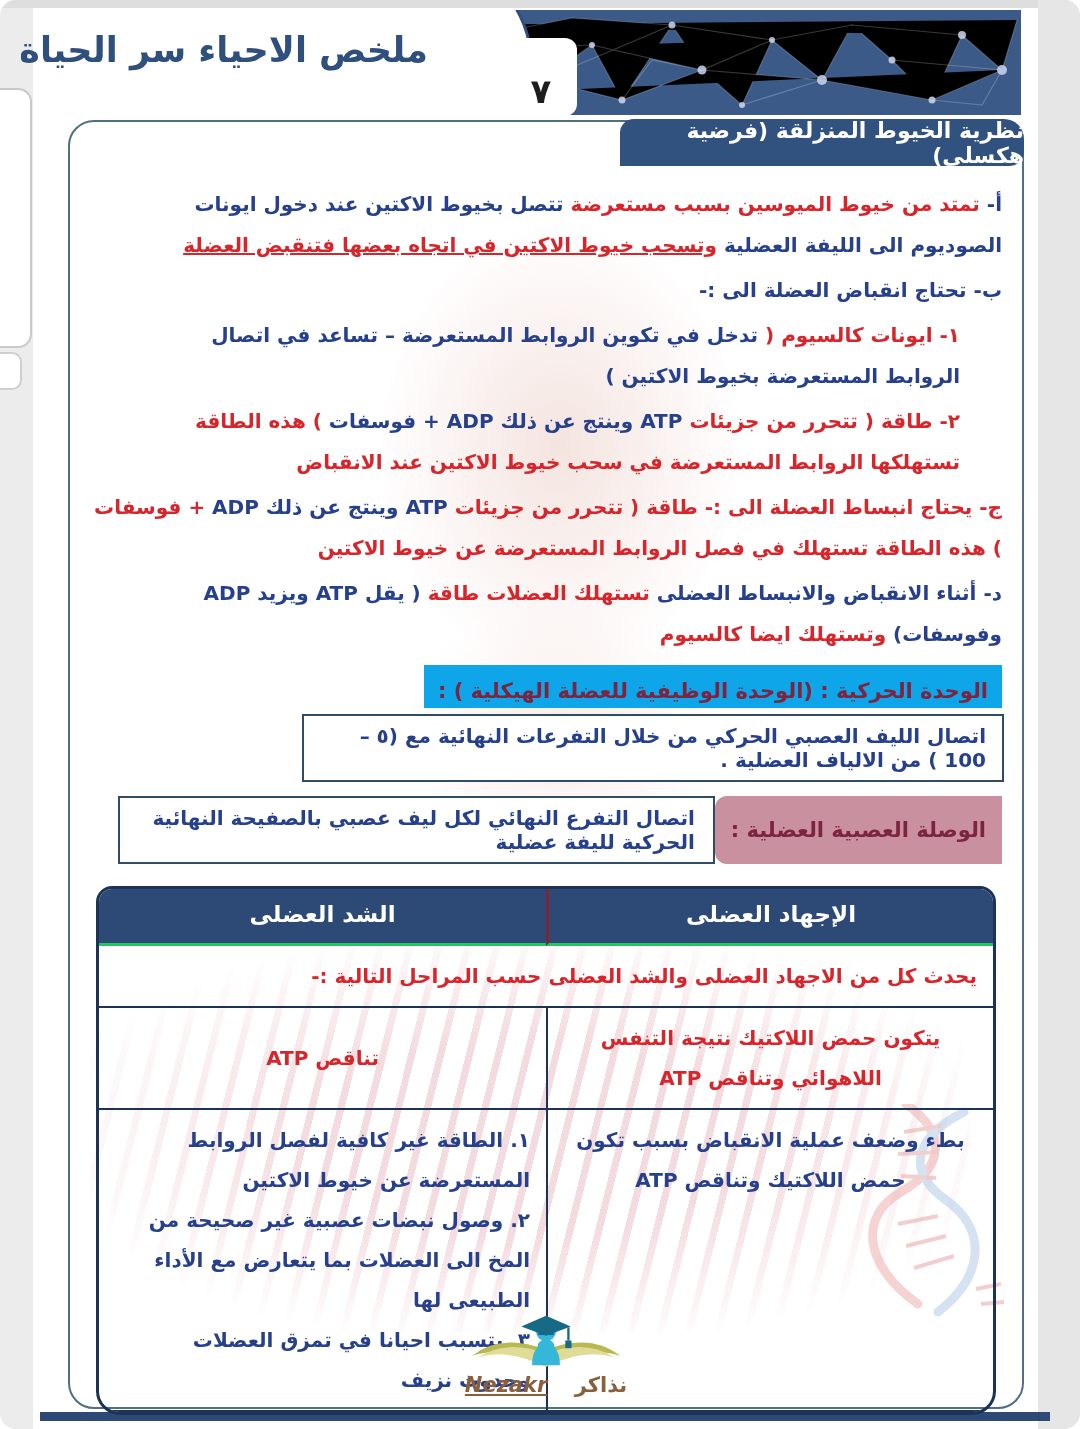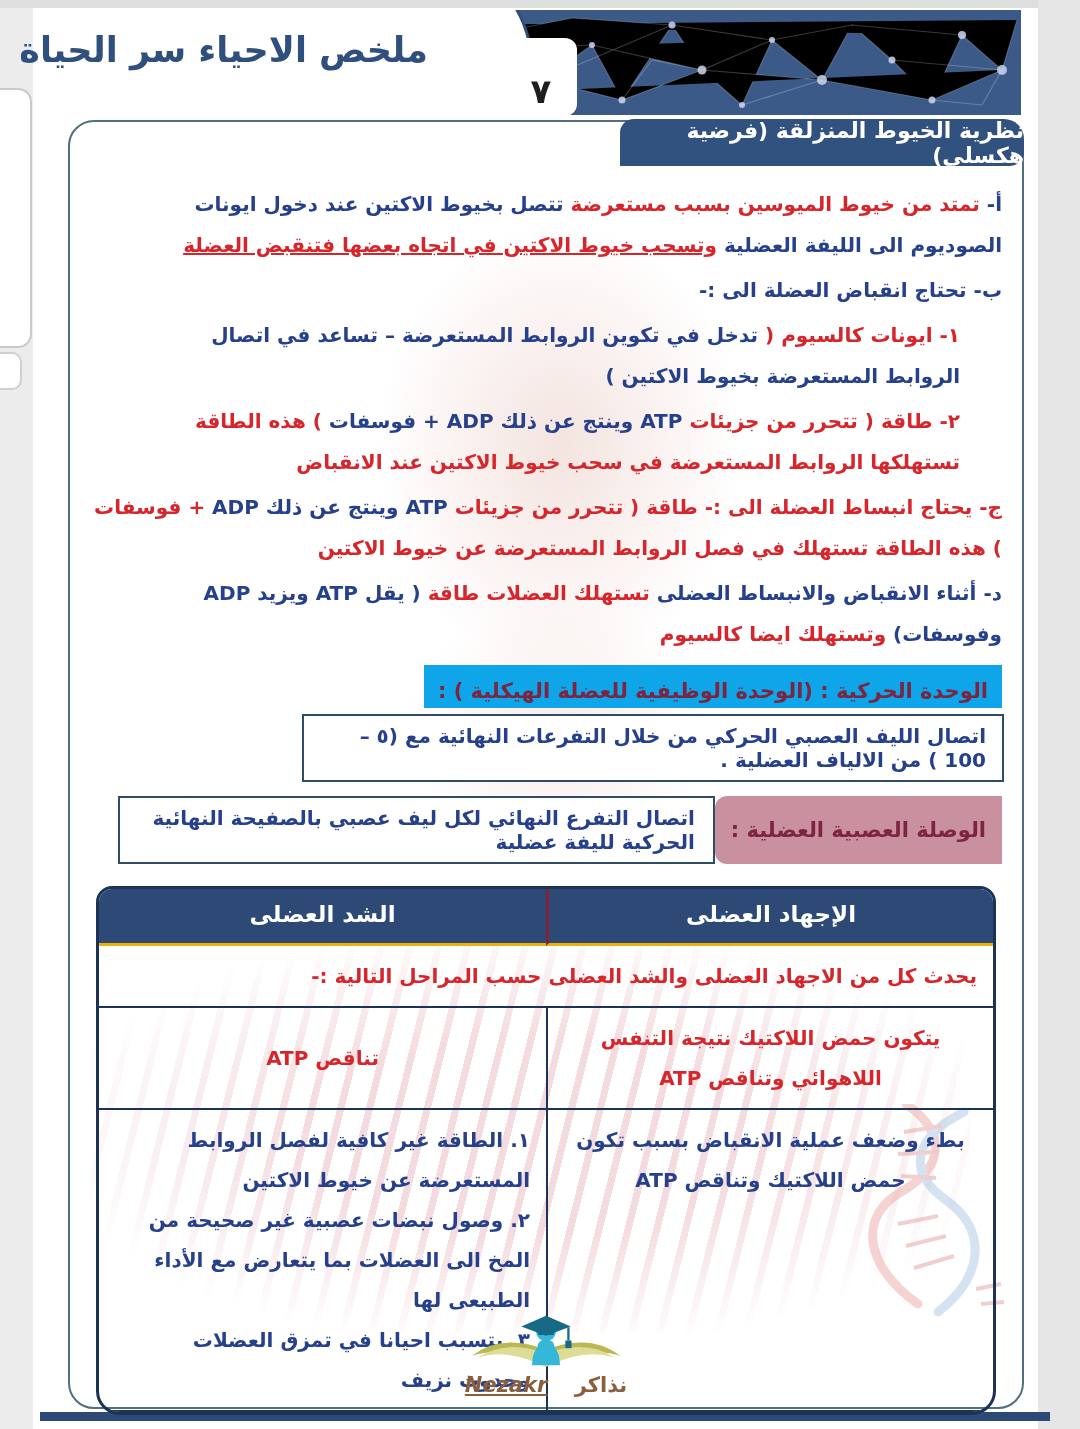--- a/index.html
+++ b/index.html
@@ -1,17 +1,17 @@
 <!DOCTYPE html>
 <html lang="ar"><head>
 <meta charset="utf-8">
 <style>
   html,body{margin:0;padding:0;}
   .root{position:relative;width:1080px;height:1429px;background:#ececec;overflow:hidden;
-        font-family:"DejaVu Sans",sans-serif;font-weight:700;}
+        font-family:"DejaVu Sans",sans-serif;font-weight:700;border-radius:16px;}
   .page{position:absolute;left:33px;top:8px;width:1005px;height:1421px;background:#ffffff;}
   .edge-tab1{position:absolute;left:0px;top:88px;width:30px;height:256px;background:#fff;
              border:2px solid #c9c9c9;border-left:none;border-radius:0 14px 14px 0;}
   .edge-tab2{position:absolute;left:0px;top:352px;width:20px;height:34px;background:#fff;
              border:2px solid #cfcfcf;border-left:none;border-radius:0 10px 10px 0;}
 
   
   .header-title{position:absolute;left:48px;top:30px;width:380px;font-size:35px;color:#2f4f7d;
                 text-align:center;white-space:nowrap;direction:rtl;}
   .banner{position:absolute;left:392px;top:10px;width:629px;height:105px;background:#3b5a88;overflow:hidden;}
@@ -46,21 +46,21 @@
   .chip-rose2{background:#c9909f;color:#7c2440;font-size:21px;padding:8px 16px;border-radius:12px 0 0 12px;
               display:flex;align-items:center;white-space:nowrap;}
   .junction-box{flex:1;background:#fff;border:2px solid #2f4d66;margin-left:28px;padding:8px 18px;
                 font-size:20px;color:#26408c;display:flex;align-items:center;justify-content:flex-start;}
 
   
   .muscle-table{margin:22px 6px 0 6px;border:3px solid #1d3356;border-radius:16px 16px 24px 24px;
                 overflow:hidden;display:grid;grid-template-columns:1fr 1fr;background:transparent;}
   .th{background:#2d4a77;color:#fff;font-size:23px;text-align:center;padding:12px 6px 16px 6px;}
   .th.first{border-left:3px solid #7e2436;}
-  .th{border-bottom:3px solid #eab308;}
+  .th{border-bottom:3px solid #22c55e;}
   .td{padding:10px 16px;font-size:20px;line-height:2.0;border-bottom:2.5px solid #1d3356;}
   .td.span2{grid-column:1 / span 2;}
   .td.first{border-left:2.5px solid #1d3356;}
   .td.center{text-align:center;}
   .td.vcenter{display:flex;align-items:center;justify-content:center;}
   .td .line-red{color:#d6262c;text-align:right;}
   .td .line-blue{color:#26408c;text-align:right;white-space:pre-wrap;}
   .td.red{color:#d6262c;}
   .td.blue{color:#26408c;}
   .list-item{color:#26408c;text-align:right;}

